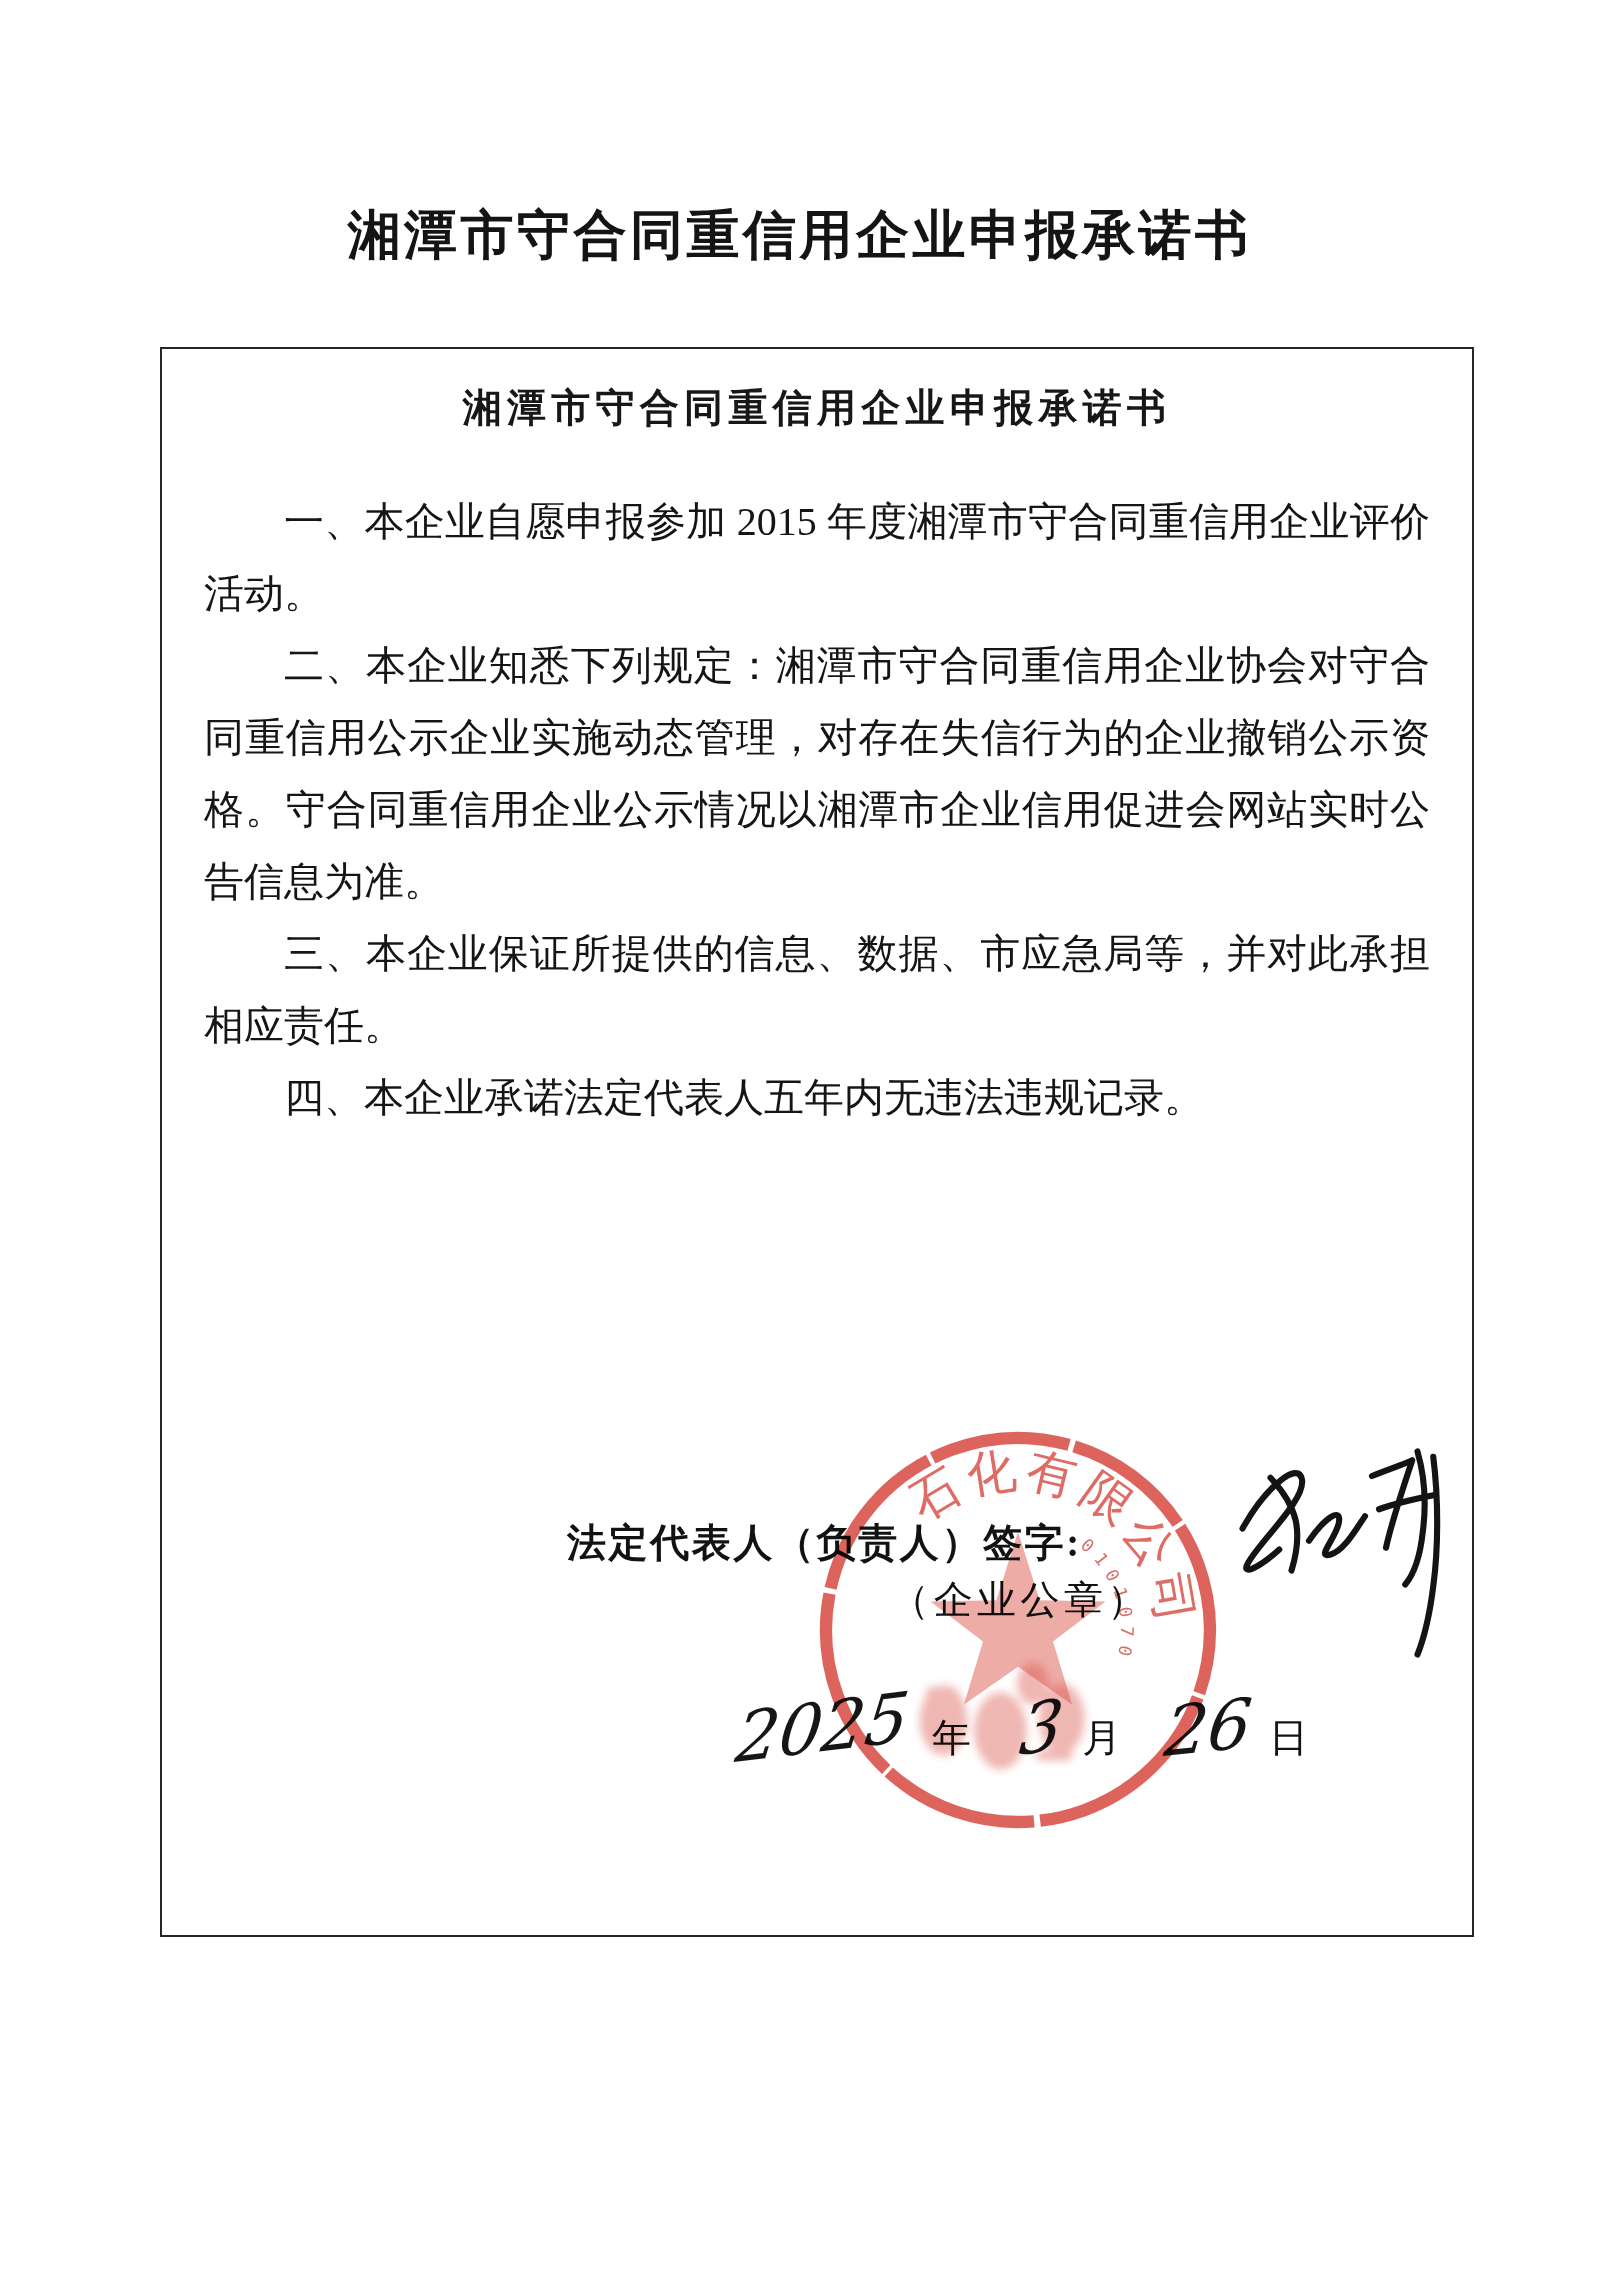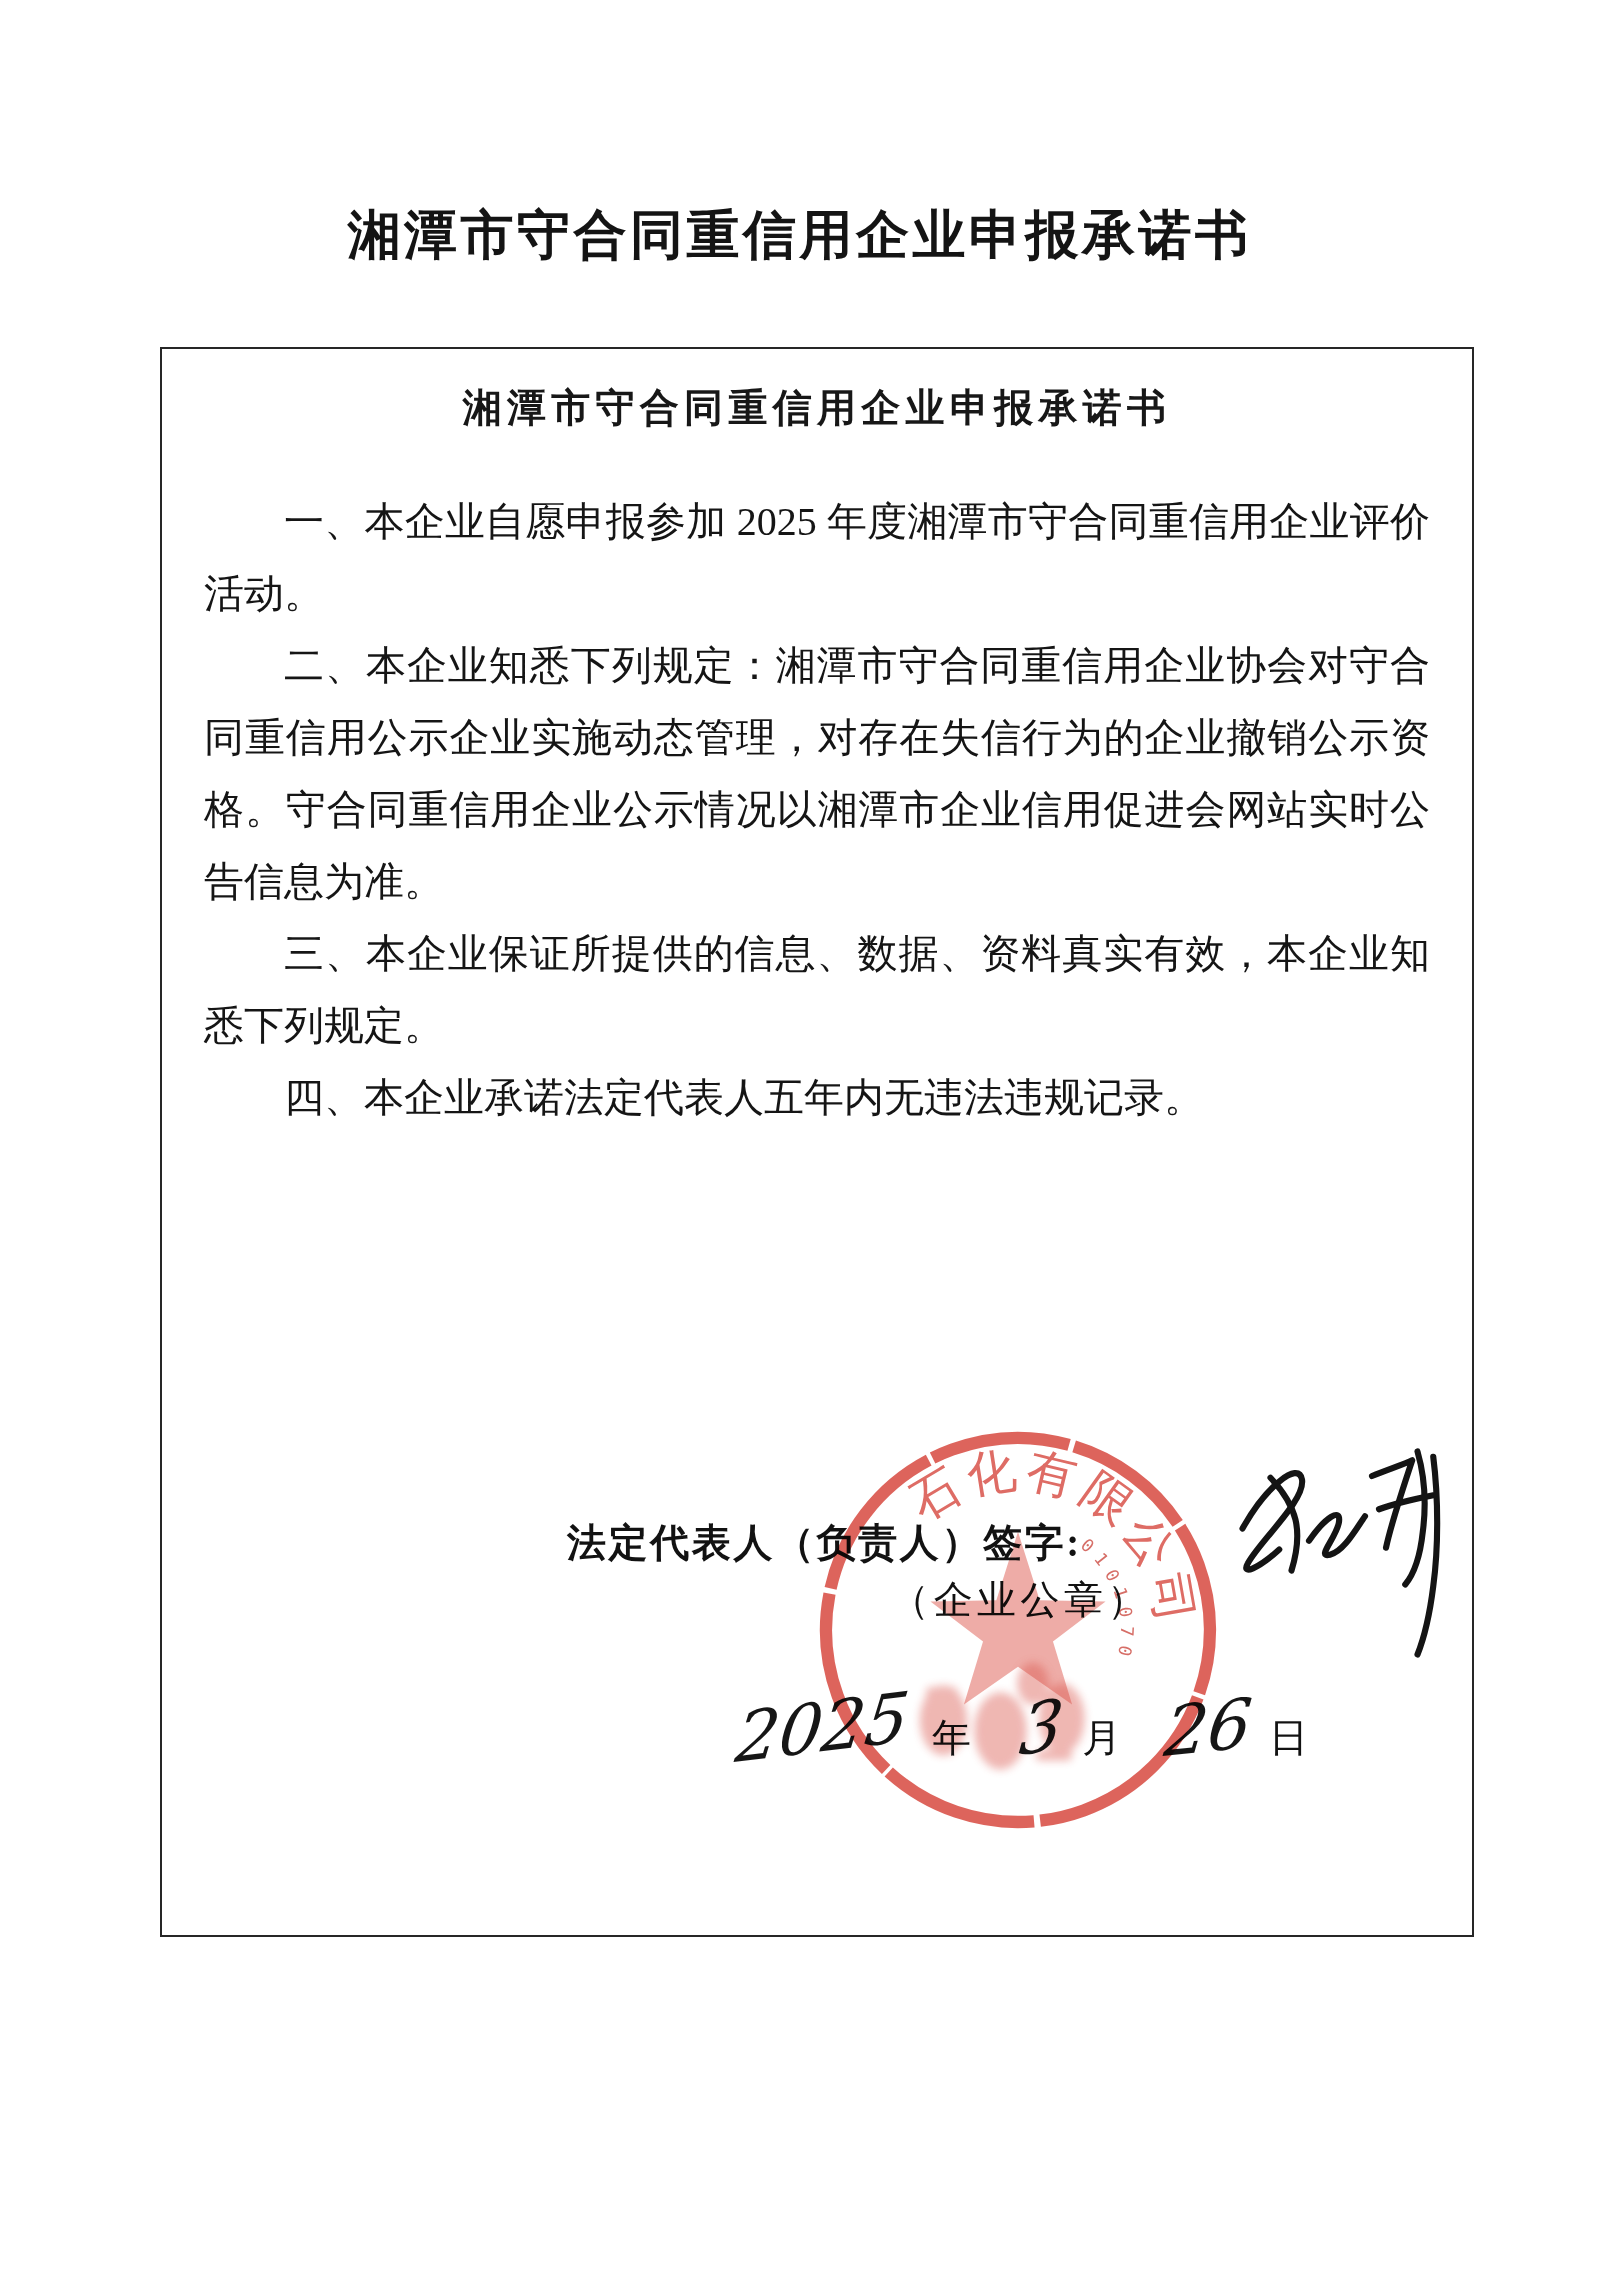--- a/index.html
+++ b/index.html
@@ -103,23 +103,23 @@
 <div class="page">
 
   <div class="main-title">湘潭市守合同重信用企业申报承诺书</div>
 
   <div class="doc-box">
 
     <div class="box-title">湘潭市守合同重信用企业申报承诺书</div>
 
     <div class="body-text">
 
-    <p>一、本企业自愿申报参加 2025 年度湘潭市守合同重信用企业评价活动。</p>
+    <p>一、本企业自愿申报参加 2015 年度湘潭市守合同重信用企业评价活动。</p>
         <p>二、本企业知悉下列规定：湘潭市守合同重信用企业协会对守合同重信用公示企业实施动态管理，对存在失信行为的企业撤销公示资格。守合同重信用企业公示情况以湘潭市企业信用促进会网站实时公告信息为准。</p>
-        <p>三、本企业保证所提供的信息、数据、资料真实有效，本企业知悉下列规定。</p>
+        <p>三、本企业保证所提供的信息、数据、市应急局等，并对此承担相应责任。</p>
         <p>四、本企业承诺法定代表人五年内无违法违规记录。</p>
       </div>
 
     <div class="sig-label">法定代表人（负责人）签字:</div>
 
     <div class="seal-note">（企业公章）</div>
 
     <div class="date-line">
       <span class="hw hw-year">2025</span>
       <span class="typed">年</span>

